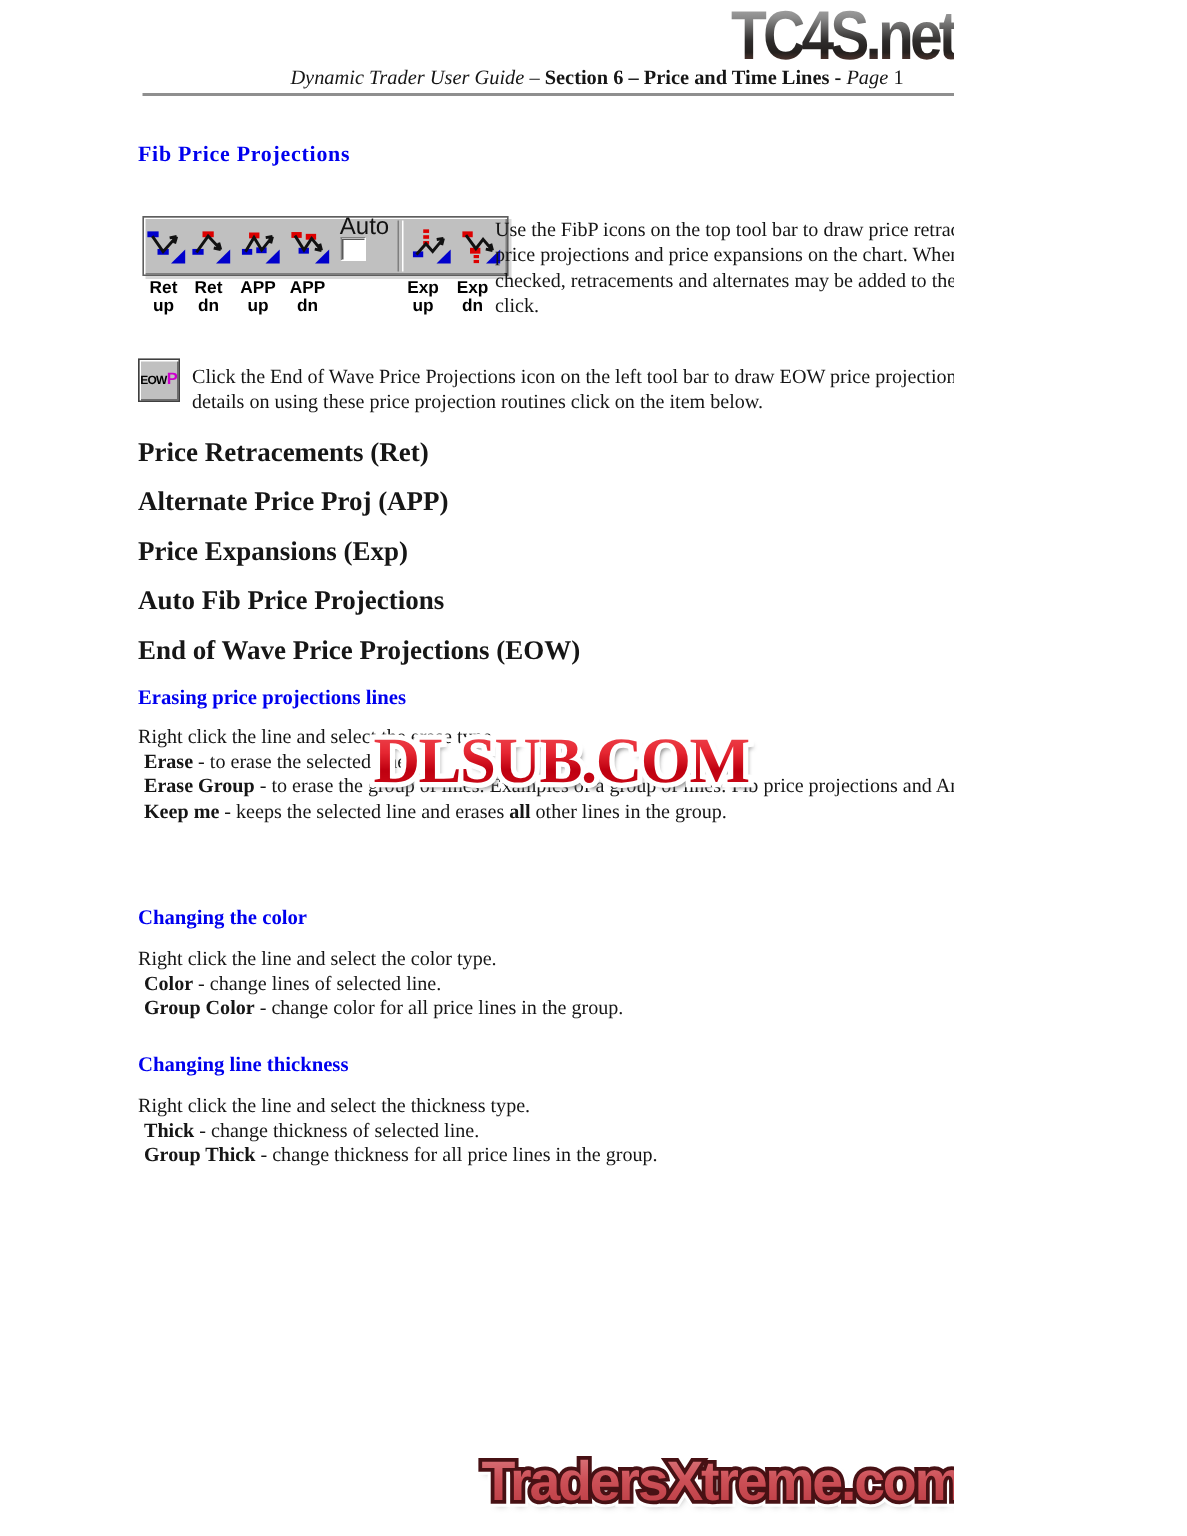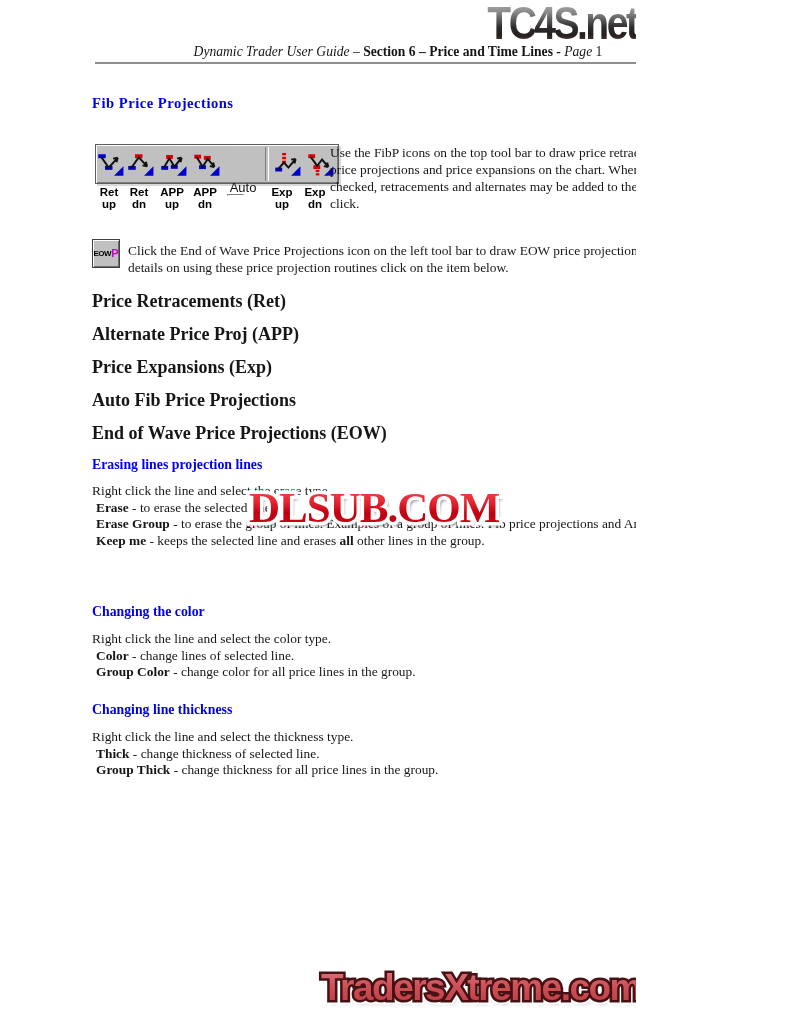--- a/index.html
+++ b/index.html
@@ -22,21 +22,21 @@
 
   
   .toolbar-fig{position:absolute;left:95px;top:144px;font-family:"Liberation Sans",sans-serif;}
   .tbar{display:flex;align-items:center;background:#c0c0c0;border:1px solid #5e5e5e;
         box-shadow:inset 1px 1px 0 #ffffff,inset -1px -1px 0 #7f7f7f,2px 2px 0 #d9d9d9;
         height:38px;padding:0 1px;}
   .tcell{display:flex;align-items:center;justify-content:center;height:100%;}
   .ticon{display:block;}
   .tsep{width:2px;height:34px;border-left:1px solid #7f7f7f;border-right:1px solid #ffffff;margin:0 2px;}
   .auto-cell{display:flex;flex-direction:column;align-items:center;justify-content:flex-start;height:100%;padding-top:1px;}
-  .auto-lbl{font-size:13px;color:#111;line-height:11px;margin-top:36px;}
+  .auto-lbl{font-size:16px;color:#111;line-height:11px;}
   .auto-box{width:15px;height:14px;background:#ffffff;border:1px solid #808080;
             border-right-color:#fff;border-bottom-color:#fff;
             box-shadow:inset 1px 1px 0 #5a5a5a;margin-top:1px;align-self:flex-start;margin-left:4px;}
   .tlabels{display:flex;margin-top:2px;}
   .tlab{font-weight:bold;font-size:11.5px;line-height:12px;color:#000;text-align:center;}
 
   
   .para{position:absolute;font-size:13.4px;line-height:16.9px;}
   .p-intro{left:330px;top:145px;width:428px;}
   .eow-btn{position:absolute;left:92px;top:239px;width:26px;height:27px;background:#c0c0c0;
@@ -177,21 +177,21 @@
   <div class="para p-eow">Click the End of Wave Price Projections icon on the left tool bar to draw EOW price projections on the chart. For details on using these price projection routines click on the item below.</div>
 
   <div class="proj-list">
     <p class="proj-item">Price Retracements (Ret)</p>
     <p class="proj-item">Alternate Price Proj (APP)</p>
     <p class="proj-item">Price Expansions (Exp)</p>
     <p class="proj-item">Auto Fib Price Projections</p>
     <p class="proj-item">End of Wave Price Projections (EOW)</p>
   </div>
 
-  <div class="blue-h h-erase">Erasing lines projection lines</div>
+  <div class="blue-h h-erase">Erasing price projections lines</div>
   <div class="block b-erase">
     <p>Right click the line and select the erase type.</p>
     <p class="ind"><span class="lead">Erase</span><span> - to erase the selected line.</span></p>
     <p class="ind"><span class="lead">Erase Group</span><span> - to erase the group of  lines. Examples of a group of lines: Fib price projections and Andrews lines.</span></p>
     <p class="ind"><span class="lead">Keep me</span><span> - keeps the selected line and erases </span><span class="lead">all</span><span> other lines in the group.</span></p>
   </div>
 
   <div class="wm dlsub">
     <span class="out">DLSUB.COM</span>
     <span class="fil">DLSUB.COM</span>

